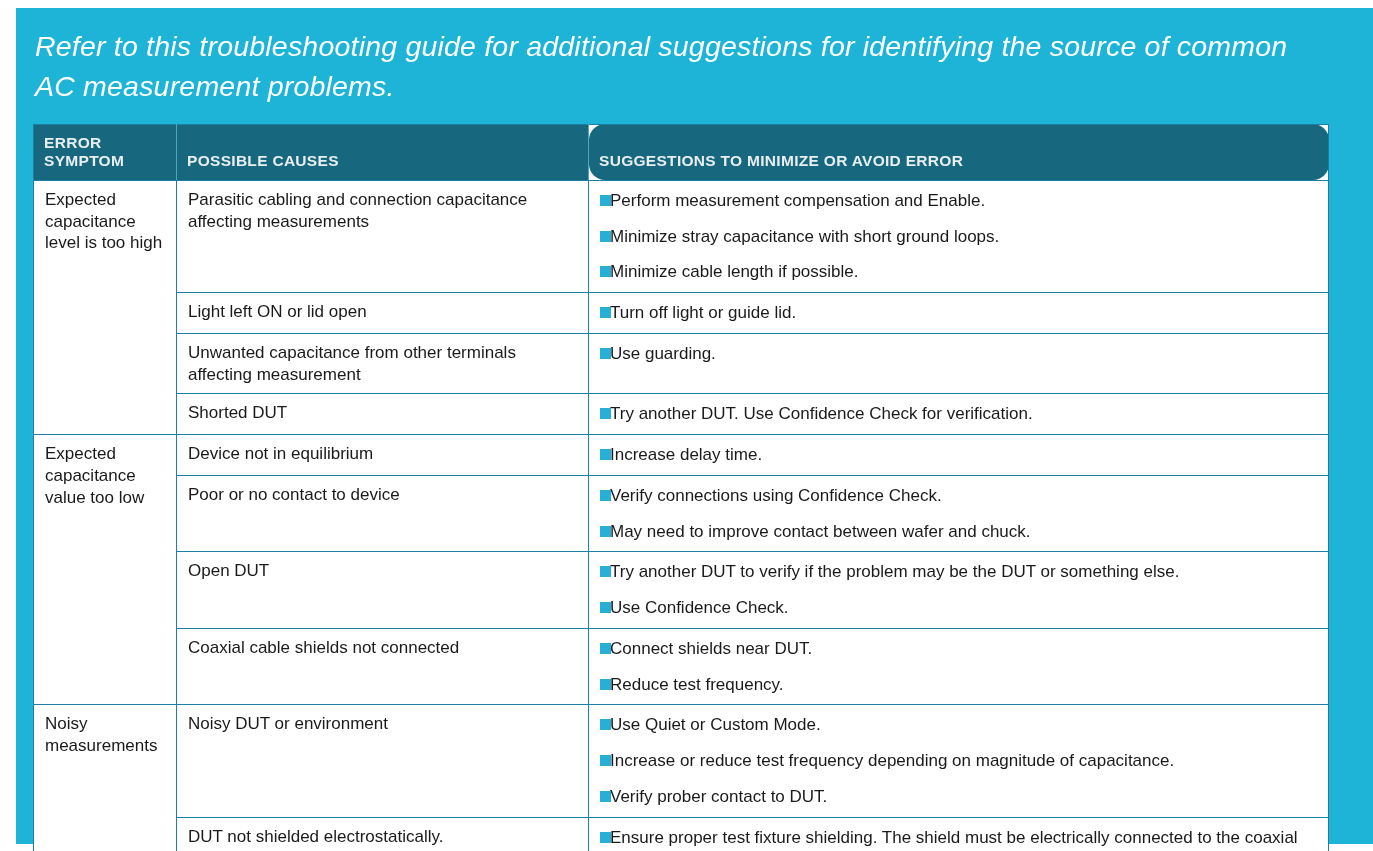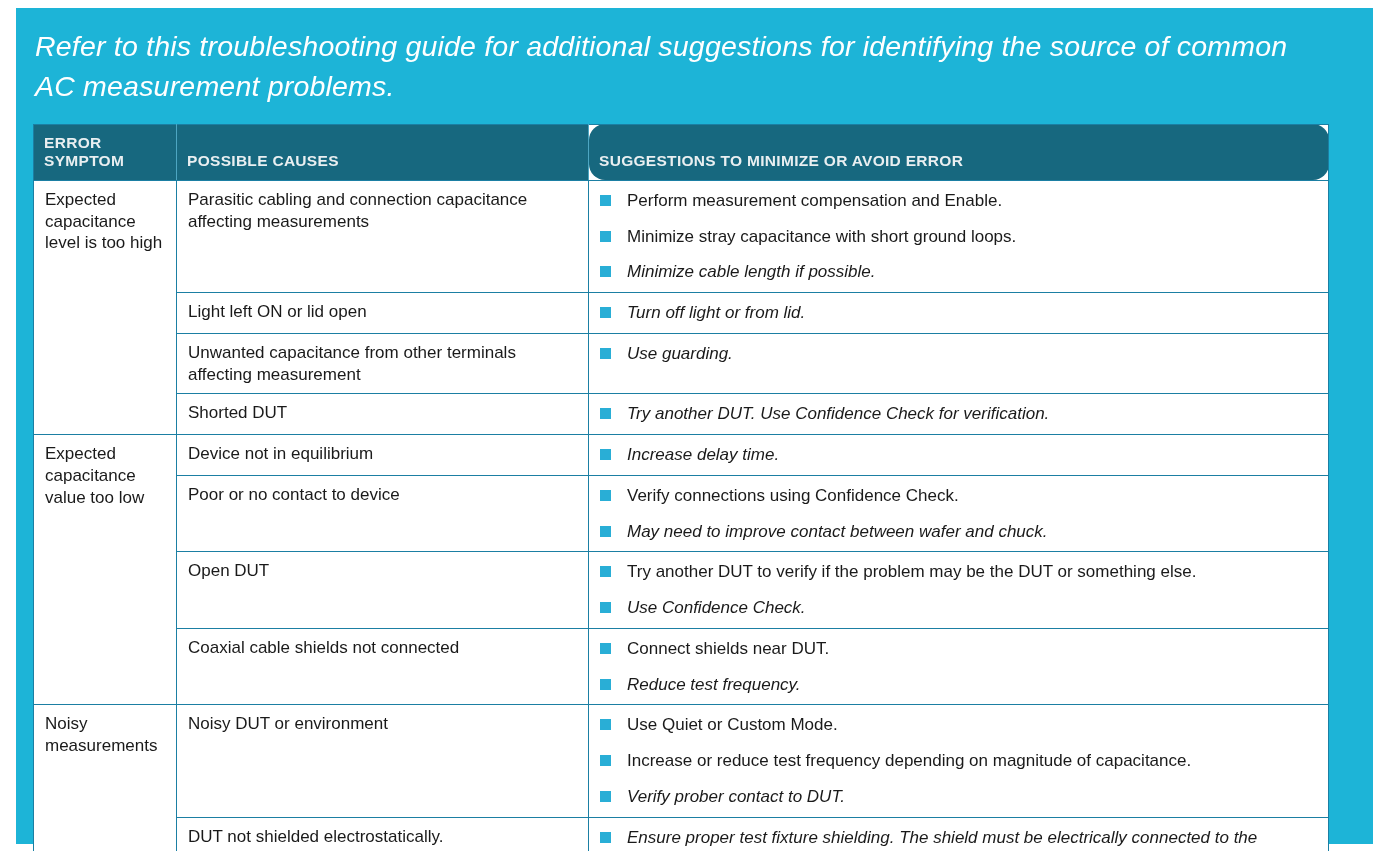--- a/index.html
+++ b/index.html
@@ -67,24 +67,24 @@
     background: #ffffff;
   }
   td.symptom { }
   ul.sugg {
     list-style: none;
     margin: 0;
     padding: 0;
   }
   ul.sugg li {
     position: relative;
-    padding-left: 27px;
+    padding-left: 10px;
     margin: 1px 7px 14px 0;
   }
-  ul.sugg li:last-child { margin-bottom: 1px; font-style: italic; }
+  ul.sugg li:last-child { margin-bottom: 1px; }
   ul.sugg li .bullet {
     position: absolute;
     left: 0;
     top: 5px;
     width: 11px;
     height: 11px;
     background: var(--bullet-color, #29aed6);
     display: inline-block;
   }
 </style>
@@ -116,21 +116,21 @@
               <li><span class="bullet"></span><span>Perform measurement compensation and Enable.</span></li>
               <li><span class="bullet"></span><span>Minimize stray capacitance with short ground loops.</span></li>
               <li><span class="bullet"></span><span>Minimize cable length if possible.</span></li>
             </ul>
           </td>
         </tr>
         <tr>
           <td class="cause">Light left ON or lid open</td>
           <td class="suggestions">
             <ul class="sugg">
-              <li><span class="bullet"></span><span>Turn off light or from lid.</span></li>
+              <li><span class="bullet"></span><span>Turn off light or guide lid.</span></li>
             </ul>
           </td>
         </tr>
         <tr>
           <td class="cause">Unwanted capacitance from other terminals affecting measurement</td>
           <td class="suggestions">
             <ul class="sugg">
               <li><span class="bullet"></span><span>Use guarding.</span></li>
             </ul>
           </td>

